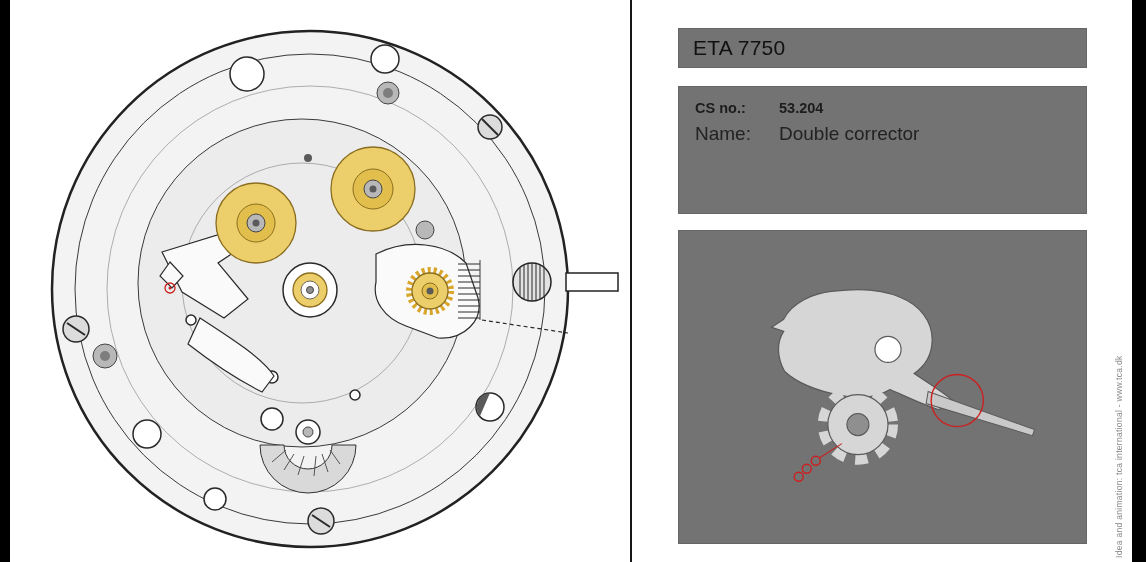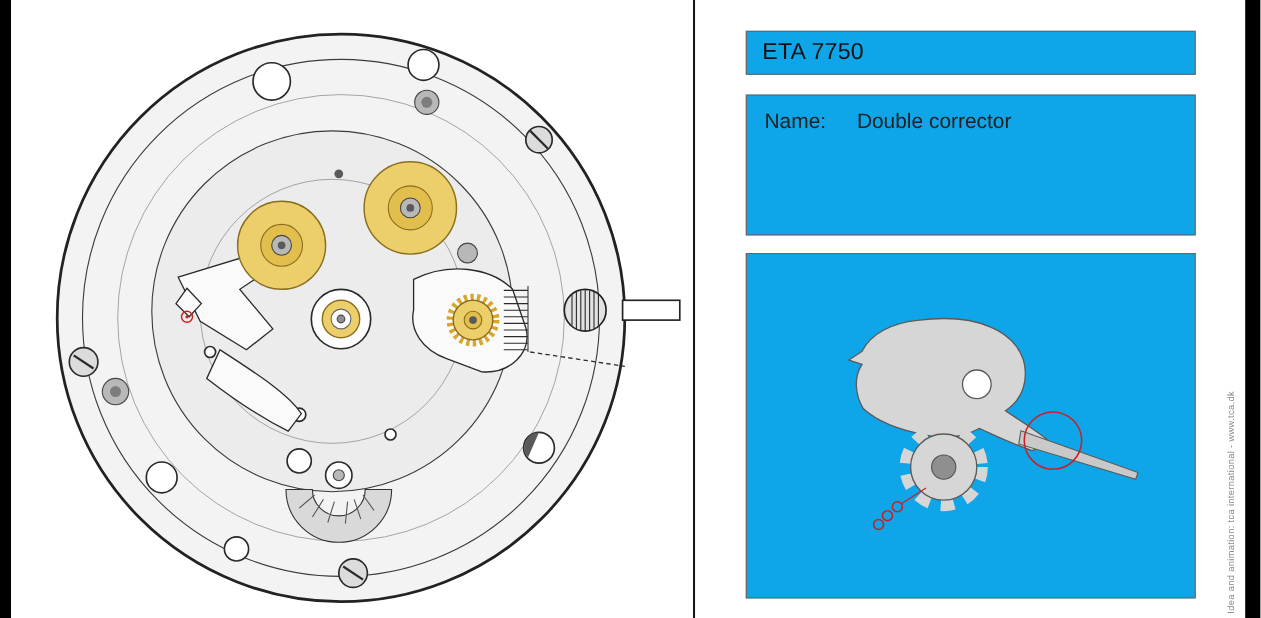--- a/index.html
+++ b/index.html
@@ -11,21 +11,21 @@
   body{
     width:1146px;height:562px;overflow:hidden;position:relative;background:#ffffff;
     font-family:"Liberation Sans", sans-serif;color:#1c1c1c;
   }
   .edge-bar{position:absolute;top:0;height:562px;background:var(--bar-black);}
   .edge-bar.left{left:0;width:10px;}
   .edge-bar.right{right:0;width:14px;}
   .panel-left{position:absolute;left:10px;top:0;width:620px;height:562px;background:#fff;}
   .panel-divider{position:absolute;left:630px;top:0;width:2px;height:562px;background:#161616;}
   .panel-right{position:absolute;left:632px;top:0;width:500px;height:562px;background:#fff;}
-  .box{position:absolute;left:46px;width:409px;border:1.5px solid var(--box-border);background:#0ea5e9;box-sizing:border-box;}
+  .box{position:absolute;left:46px;width:409px;border:1.5px solid var(--box-border);background:#737373;box-sizing:border-box;}
   .title-box{top:28px;height:40px;display:flex;align-items:center;padding-left:14px;}
   .title-box .title{font-size:21px;color:#111;letter-spacing:.2px;}
   .info-box{top:86px;height:128px;padding:13px 16px;}
   .info-row{display:flex;margin-bottom:7px;}
   .info-label{width:84px;font-size:14px;}
   .info-value{font-size:14px;}
   .bold{font-weight:bold;font-size:14.5px;}
   .name-row .info-label,.name-row .info-value{font-size:19px;color:#222;}
   .detail-box{top:230px;height:314px;}
   .detail-box svg{display:block;width:100%;height:100%;}
@@ -168,20 +168,24 @@
 
 <div class="panel-divider"></div>
 
 <div class="panel-right">
 
   <div class="box title-box">
     <span class="title">ETA 7750</span>
   </div>
 
   <div class="box info-box">
+    <div class="info-row">
+      <span class="info-label bold">CS no.:</span>
+      <span class="info-value bold">53.204</span>
+    </div>
     <div class="info-row name-row">
       <span class="info-label">Name:</span>
       <span class="info-value">Double corrector</span>
     </div>
   </div>
 
   <div class="box detail-box">
     <svg viewBox="0 0 405 311">
 
       <path class="dt-body" d="M105 140 C98 128 96 112 104 100 L92 96 L104 88 C112 72 132 62 154 60 C178 57 202 58 220 66 C240 74 252 90 252 108 C252 122 246 134 234 142 L252 154 C264 162 272 168 276 172 L258 178 C240 172 224 164 210 158 C196 166 178 168 162 164 C140 160 118 152 105 140 Z"></path>

